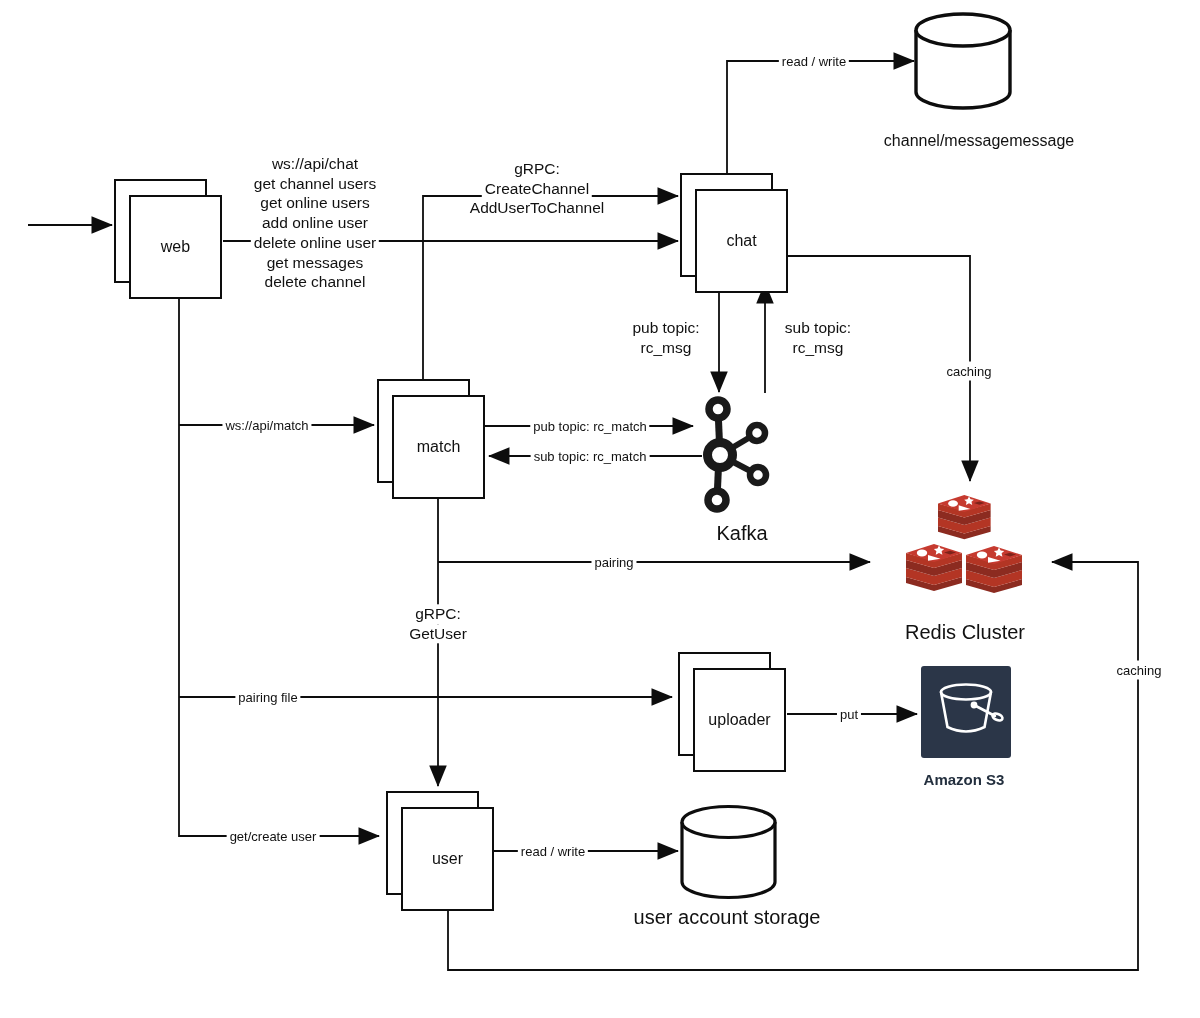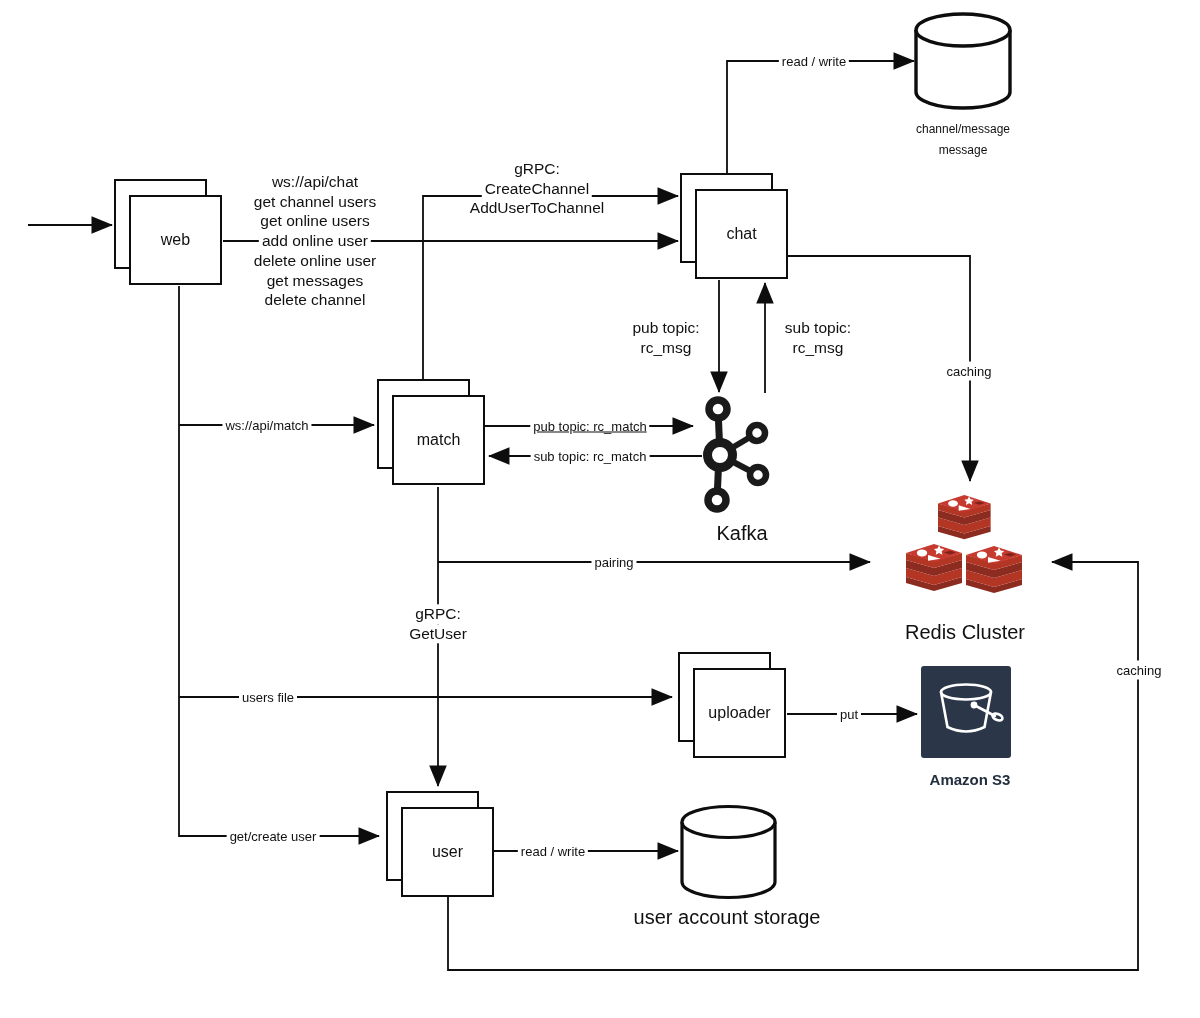--- a/index.html
+++ b/index.html
@@ -3,33 +3,33 @@
 <meta charset="utf-8">
 <style>
   html,body{margin:0;padding:0;background:#ffffff;}
   #stage{
     position:relative;width:1200px;height:1018px;background:#ffffff;overflow:hidden;
     font-family:"Liberation Sans", sans-serif;color:#111;
   }
   #wires{position:absolute;left:0;top:0;}
   
   .stack-node{position:absolute;}
-  .box{position:absolute;background:#fff;border:2px solid #0d0d0d;width:93px;height:90px;box-sizing:border-box;}
+  .box{position:absolute;background:#fff;border:2px solid #0d0d0d;width:93px;height:104px;box-sizing:border-box;}
   .box.back{left:0;top:0;}
   .box.front{left:15px;top:16px;display:flex;align-items:center;justify-content:center;font-size:16px;}
   
   .lbl{position:absolute;transform:translate(-50%,-50%);font-size:13px;line-height:19px;
        background:#fff;padding:0 3px;white-space:nowrap;}
   .lbl-stack{position:absolute;transform:translate(-50%,-50%);display:flex;flex-direction:column;
        align-items:center;white-space:nowrap;}
   .lbl-stack span{font-size:15.5px;line-height:19.7px;background:#fff;padding:0 3px;}
   .caption{position:absolute;transform:translate(-50%,-50%);font-size:20px;white-space:nowrap;background:transparent;}
-  .caption-stack{position:absolute;transform:translate(-50%,-50%);display:flex;flex-direction:column;
-       align-items:center;font-size:12px;line-height:21px;white-space:nowrap;}
-  .s3-caption{font-weight:bold;font-size:15px;color:#232F3E;margin-left:6px;}
+  .caption-stack{position:absolute;transform:translate(-50%,-50%);display:flex;flex-direction:row;
+       align-items:center;font-size:16px;line-height:21px;white-space:nowrap;margin-left:16px;}
+  .s3-caption{font-weight:bold;font-size:15px;color:#232F3E;}
 </style>
 </head>
 <body>
 
 <div id="stage">
 
   <svg id="wires" width="1200" height="1018" viewBox="0 0 1200 1018">
     <defs>
       <marker id="ah" viewBox="0 0 12 10" refX="11" refY="5" markerWidth="13" markerHeight="11" orient="auto-start-reverse">
         <path d="M0.5,0.5 L11.5,5 L0.5,9.5 Z" fill="#0d0d0d"></path>
@@ -155,21 +155,21 @@
     </div>
   </div>
 
   <div class="stack-node" style="left:386px;top:791px;">
     <div class="box back"></div>
     <div class="box front">
       <span>user</span>
     </div>
   </div>
 
-  <div class="lbl-stack" style="left:315px;top:241px;text-align:center;">
+  <div class="lbl-stack" style="left:315px;top:223px;text-align:center;">
     <span>ws://api/chat</span>
     <span>get channel users</span>
     <span>get online users</span>
     <span>add online user</span>
     <span>delete online user</span>
     <span>get messages</span>
     <span>delete channel</span>
   </div>
 
   <div class="lbl-stack" style="left:537px;top:189px;">
@@ -187,32 +187,32 @@
 
   <div class="lbl-stack" style="left:818px;top:338px;">
     <span>sub topic:</span>
     <span>rc_msg</span>
   </div>
 
   <div class="lbl" style="left:969px;top:371px;">caching</div>
 
   <div class="lbl" style="left:267px;top:425px;">ws://api/match</div>
 
-  <div class="lbl" style="left:590px;top:426px;text-decoration:underline;">pub topic: rc_match</div>
+  <div class="lbl" style="left:590px;top:426px;">pub topic: rc_match</div>
 
   <div class="lbl" style="left:590px;top:456px;">sub topic: rc_match</div>
 
   <div class="lbl" style="left:598px;top:562px;margin-left:16px;">pairing</div>
 
   <div class="lbl-stack" style="left:438px;top:624px;">
     <span>gRPC:</span>
     <span>GetUser</span>
   </div>
 
-  <div class="lbl" style="left:268px;top:697px;">users file</div>
+  <div class="lbl" style="left:268px;top:697px;">pairing file</div>
 
   <div class="lbl" style="left:849px;top:714px;">put</div>
 
   <div class="lbl" style="left:273px;top:836px;">get/create user</div>
 
   <div class="lbl" style="left:553px;top:851px;">read / write</div>
 
   <div class="lbl" style="left:1139px;top:670px;">caching</div>
 
   <div class="caption-stack" style="left:963px;top:140px;">

